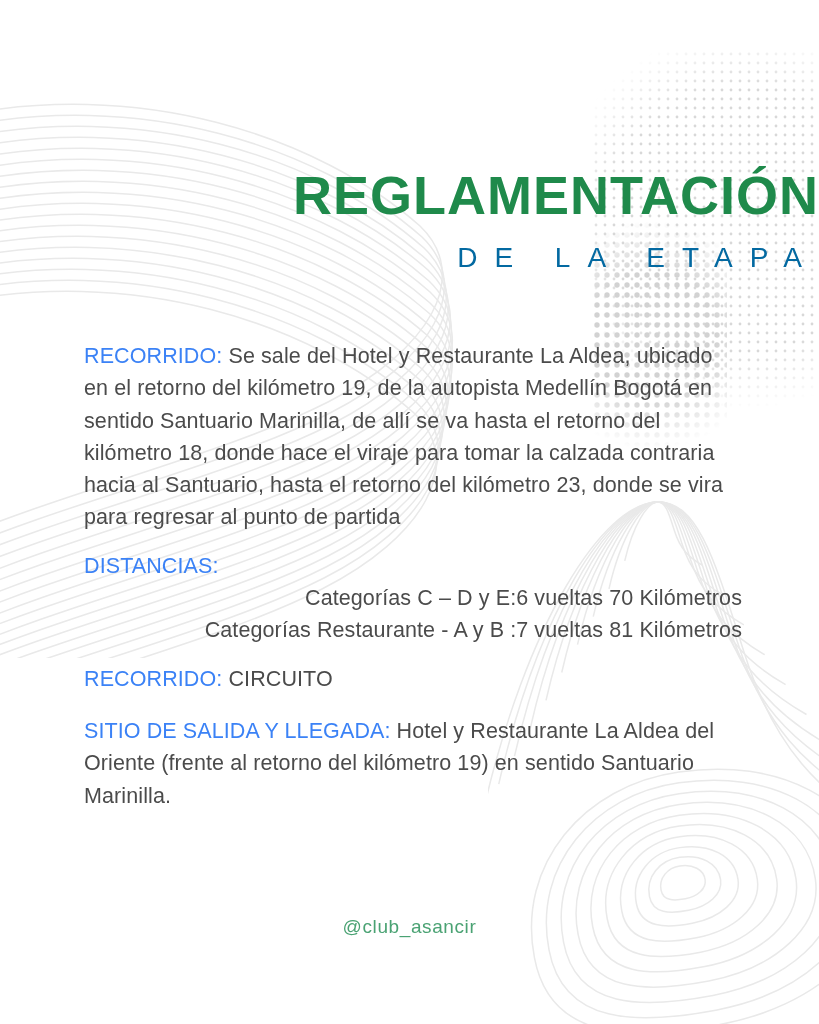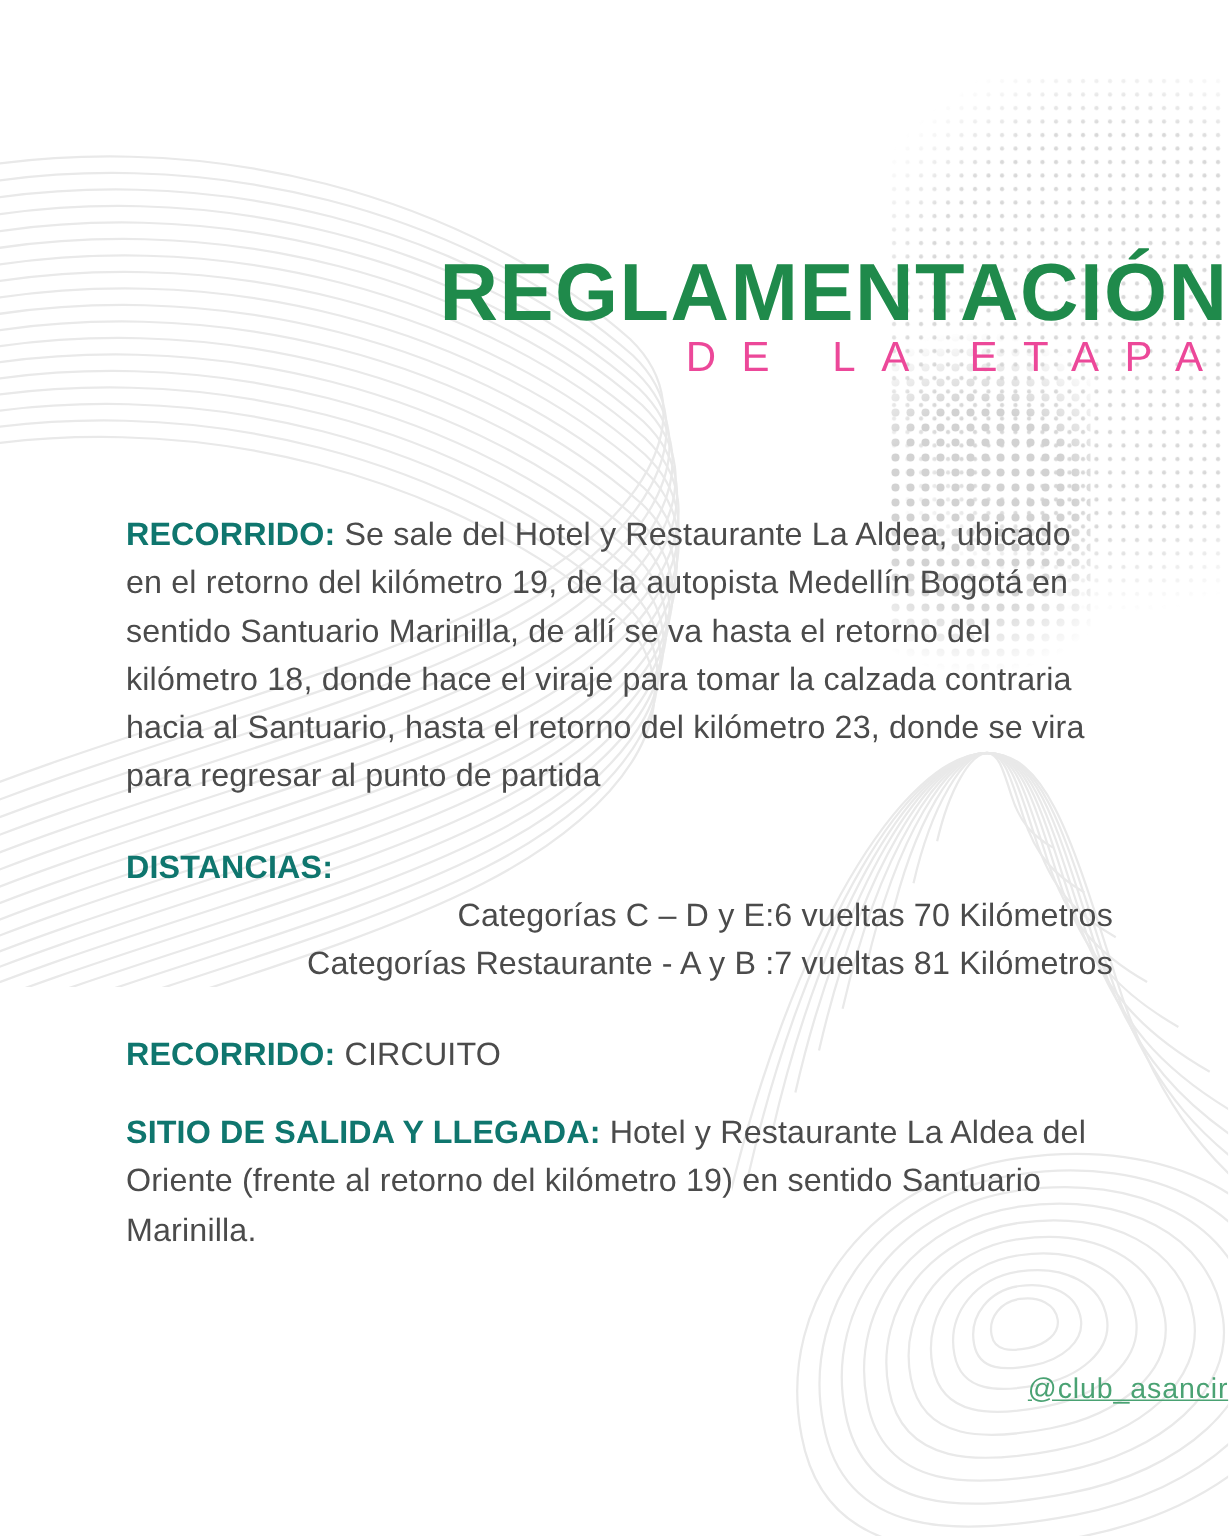--- a/index.html
+++ b/index.html
@@ -15,37 +15,37 @@
   .deco-dots{left:592px;top:50px;}
   .deco-peak{left:488px;top:492px;}
   .deco-swirl{left:468px;top:738px;}
 
   
   .title-block{position:absolute;left:0;top:168px;width:819px;text-align:right;}
   .main-title{
     font-size:54px;font-weight:800;letter-spacing:1px;color:#1f8a4b;line-height:1.0;
   }
   .sub-title{
-    margin-top:0;font-size:28px;font-weight:300;color:#ec4899;
+    margin-top:20px;font-size:28px;font-weight:300;color:#0369a1;
     letter-spacing:17px;text-indent:17px; 
   }
 
   
   .content{position:absolute;left:84px;top:340px;width:658px;color:#4b4b4b;
     font-size:21.5px;line-height:32.3px;letter-spacing:0.1px;}
-  .content b{font-weight:700;color:#0f766e;}
+  .content b{font-weight:400;color:#3b82f6;}
   .section{margin:0;}
-  .section + .section{margin-top:28px;}
+  .section + .section{margin-top:16px;}
   .sec-sitio{margin-top:20px !important;}
   .dist-row{display:block;text-align:right;}
   .dist-cat{display:inline-block;min-width:338px;}
 
   
-  .footer{position:absolute;left:0;top:916px;width:819px;text-align:right;
-    font-size:19px;color:#4aa273;letter-spacing:0.6px;text-decoration:underline;}
+  .footer{position:absolute;left:0;top:916px;width:819px;text-align:center;
+    font-size:19px;color:#4aa273;letter-spacing:0.6px;}
 </style>
 </head>
 <body>
 
 <div class="canvas">
 
   <svg class="deco deco-tl" width="620" height="640" viewBox="0 0 620 640" aria-hidden="true">
     <defs>
       <path id="waveA" d="M -40 0 C 150 -42, 330 18, 432 108 C 484 158, 442 232, 340 284 C 238 336, 80 372, -40 424" fill="none" vector-effect="non-scaling-stroke"></path>
     </defs>

